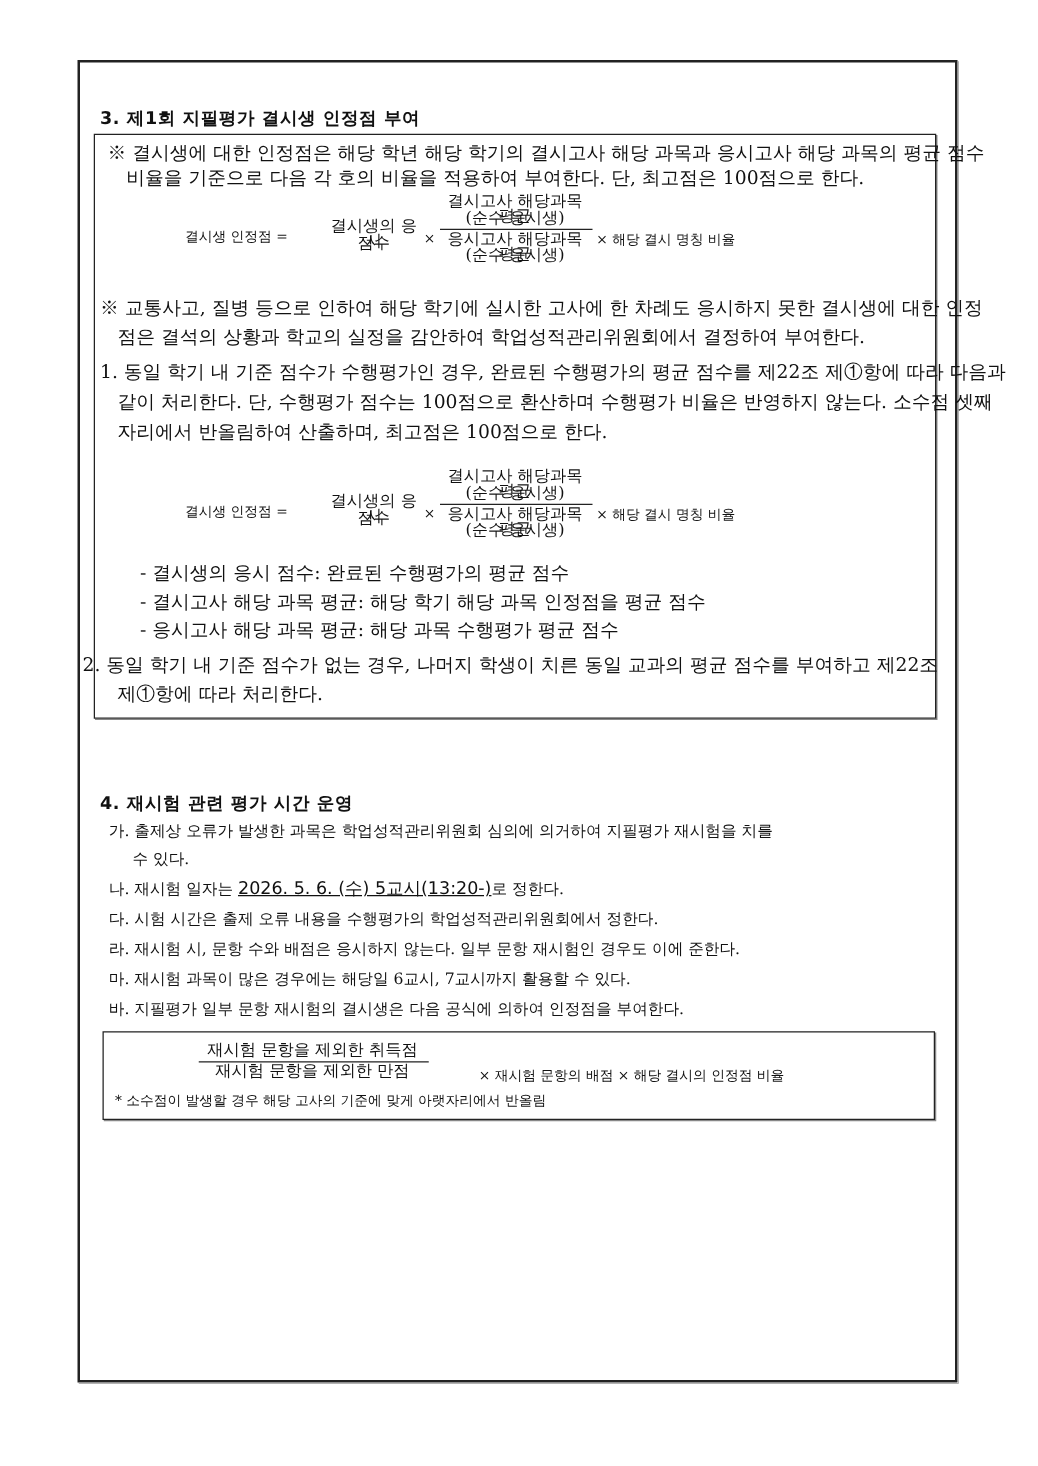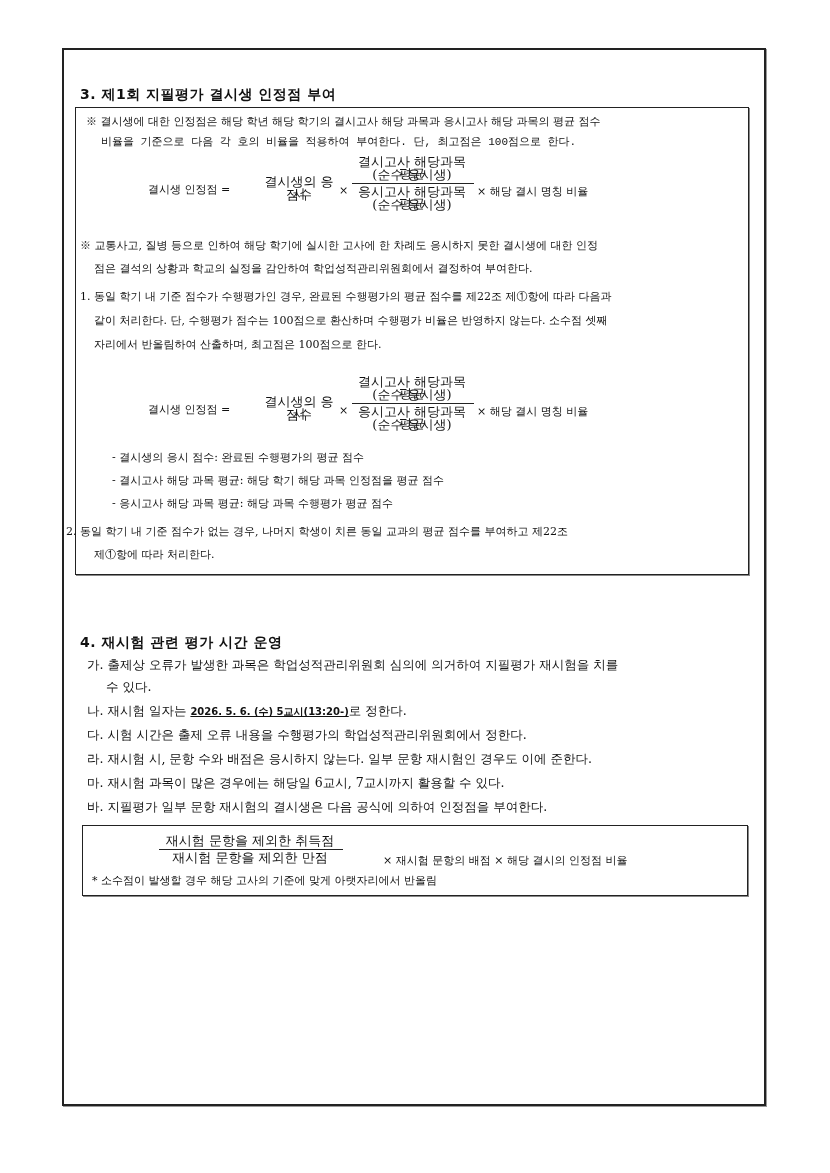--- a/index.html
+++ b/index.html
@@ -4,40 +4,40 @@
 <style>
   html, body { margin:0; padding:0; background:#ffffff; }
   body { width:830px; height:1173px; position:relative; overflow:hidden;
          font-family: "DejaVu Serif", "Liberation Serif", serif; color:#111; }
   .page { position:absolute; left:62px; top:48px; width:704px; height:1058px;
           border:2px solid #222; box-shadow: 1px 1px 0 #999; box-sizing:border-box; }
   .h { position:absolute; font-weight:bold; font-size:14px; letter-spacing:0.5px;
        font-family: "DejaVu Sans", sans-serif; }
   .box1 { position:absolute; left:75px; top:107px; width:674px; height:468px;
           border:1.5px solid #222; box-sizing:border-box; box-shadow:1px 1px 0 #888; }
-  .t { position:absolute; font-size:11px; line-height:14px; white-space:nowrap; }
+  .t { position:absolute; font-size:15px; line-height:14px; white-space:nowrap; }
   .t2 { position:absolute; font-size:12.5px; line-height:16px; white-space:nowrap; }
   .formula { position:absolute; font-size:11px; white-space:nowrap; }
   .frac { position:absolute; text-align:center; font-size:13px; line-height:12px; }
   .bar { position:absolute; height:0; border-top:1.2px solid #222; }
   .box2 { position:absolute; left:82px; top:825px; width:666px; height:71px;
           border:1.5px solid #222; box-sizing:border-box; box-shadow:1px 1px 0 #888; }
-  .ul { text-decoration:underline; font-weight:bold; font-family:"DejaVu Sans", sans-serif; font-size:10px; }
+  .ul { text-decoration:underline; font-weight:normal; font-family:"DejaVu Sans", sans-serif; font-size:14px; }
 </style>
 </head>
 <body>
 
 <div class="page"></div>
 
 <div class="h" style="left:80px; top:86px;">3. 제1회 지필평가 결시생 인정점 부여</div>
 
 <div class="box1"></div>
 
 <div class="t" style="left:86px; top:115px;">※ 결시생에 대한 인정점은 해당 학년 해당 학기의 결시고사 해당 과목과 응시고사 해당 과목의 평균 점수</div>
-<div class="t" style="left:101px; top:135px;font-family:Liberation Mono, monospace;">비율을 기준으로 다음 각 호의 비율을 적용하여 부여한다. 단, 최고점은 100점으로 한다.</div>
+<div class="t" style="left:101px; top:135px;">비율을 기준으로 다음 각 호의 비율을 적용하여 부여한다. 단, 최고점은 100점으로 한다.</div>
 
 <div>
   <div class="formula" style="left:148px; top:182px;">결시생 인정점 =</div>
   <div class="frac" style="left:264px; top:176px; width:70px;">결시생의 응시</div>
   <div class="frac" style="left:264px; top:189px; width:70px;">점수</div>
   <div class="formula" style="left:339px; top:184px;">×</div>
   <div class="frac" style="left:350px; top:156px; width:124px;">결시고사 해당과목 평균</div>
   <div class="frac" style="left:350px; top:169px; width:124px;">(순수 응시생)</div>
   <div class="bar" style="left:352px; top:183px; width:122px;"></div>
   <div class="frac" style="left:350px; top:186px; width:124px;">응시고사 해당과목 평균</div>

